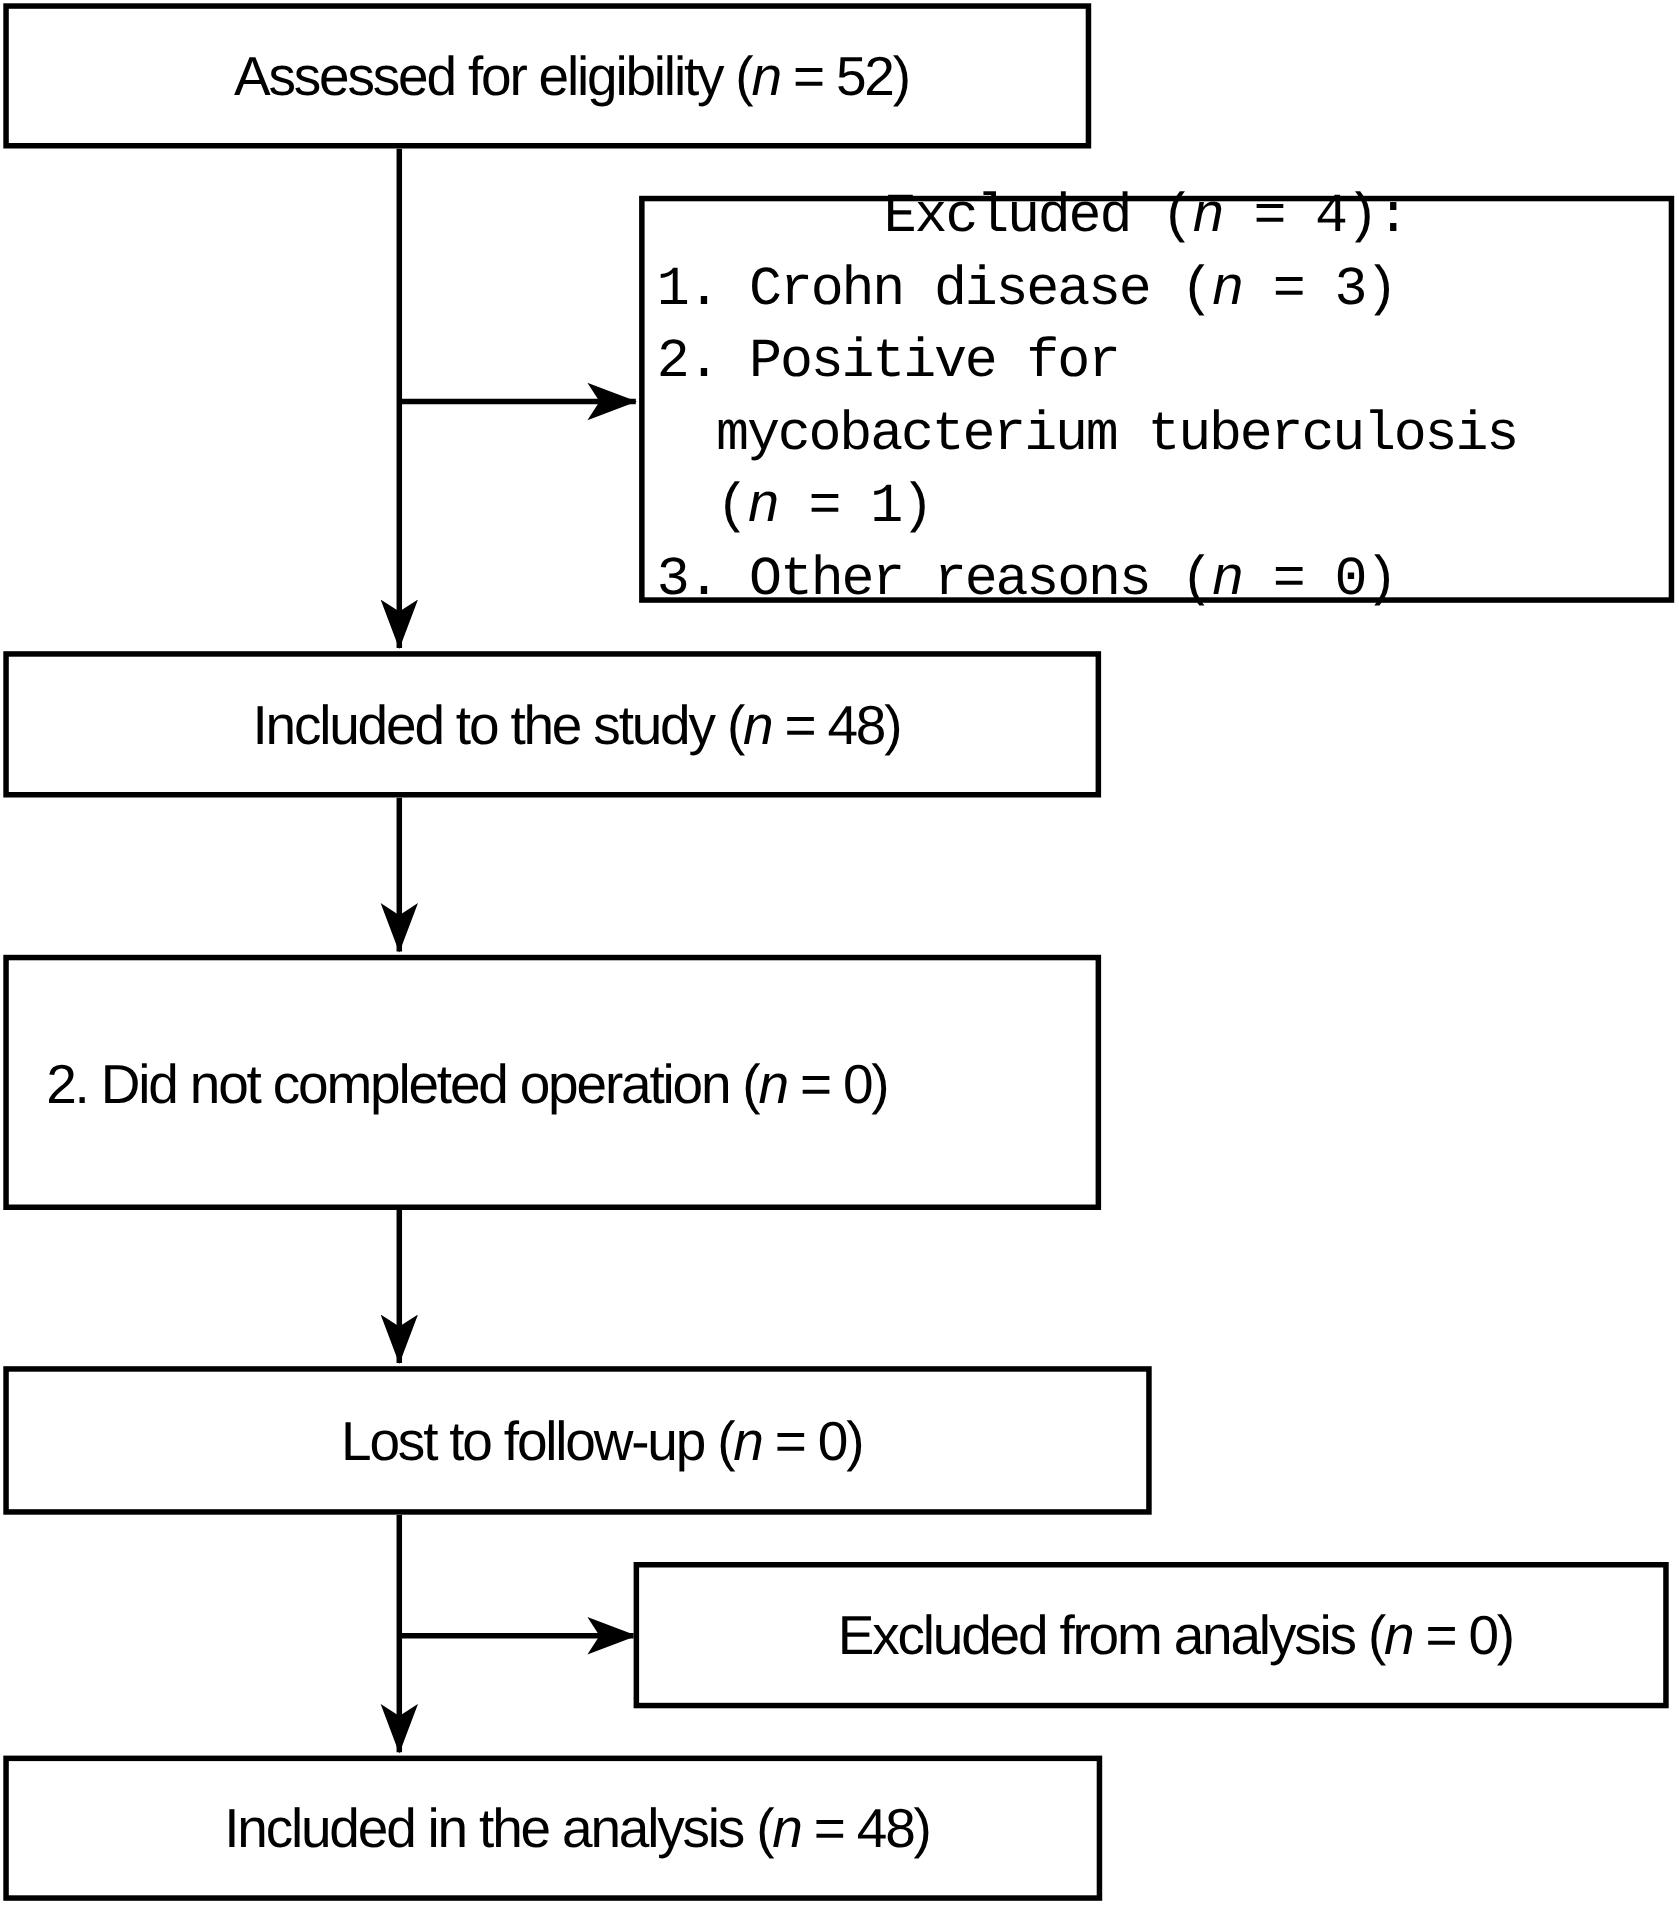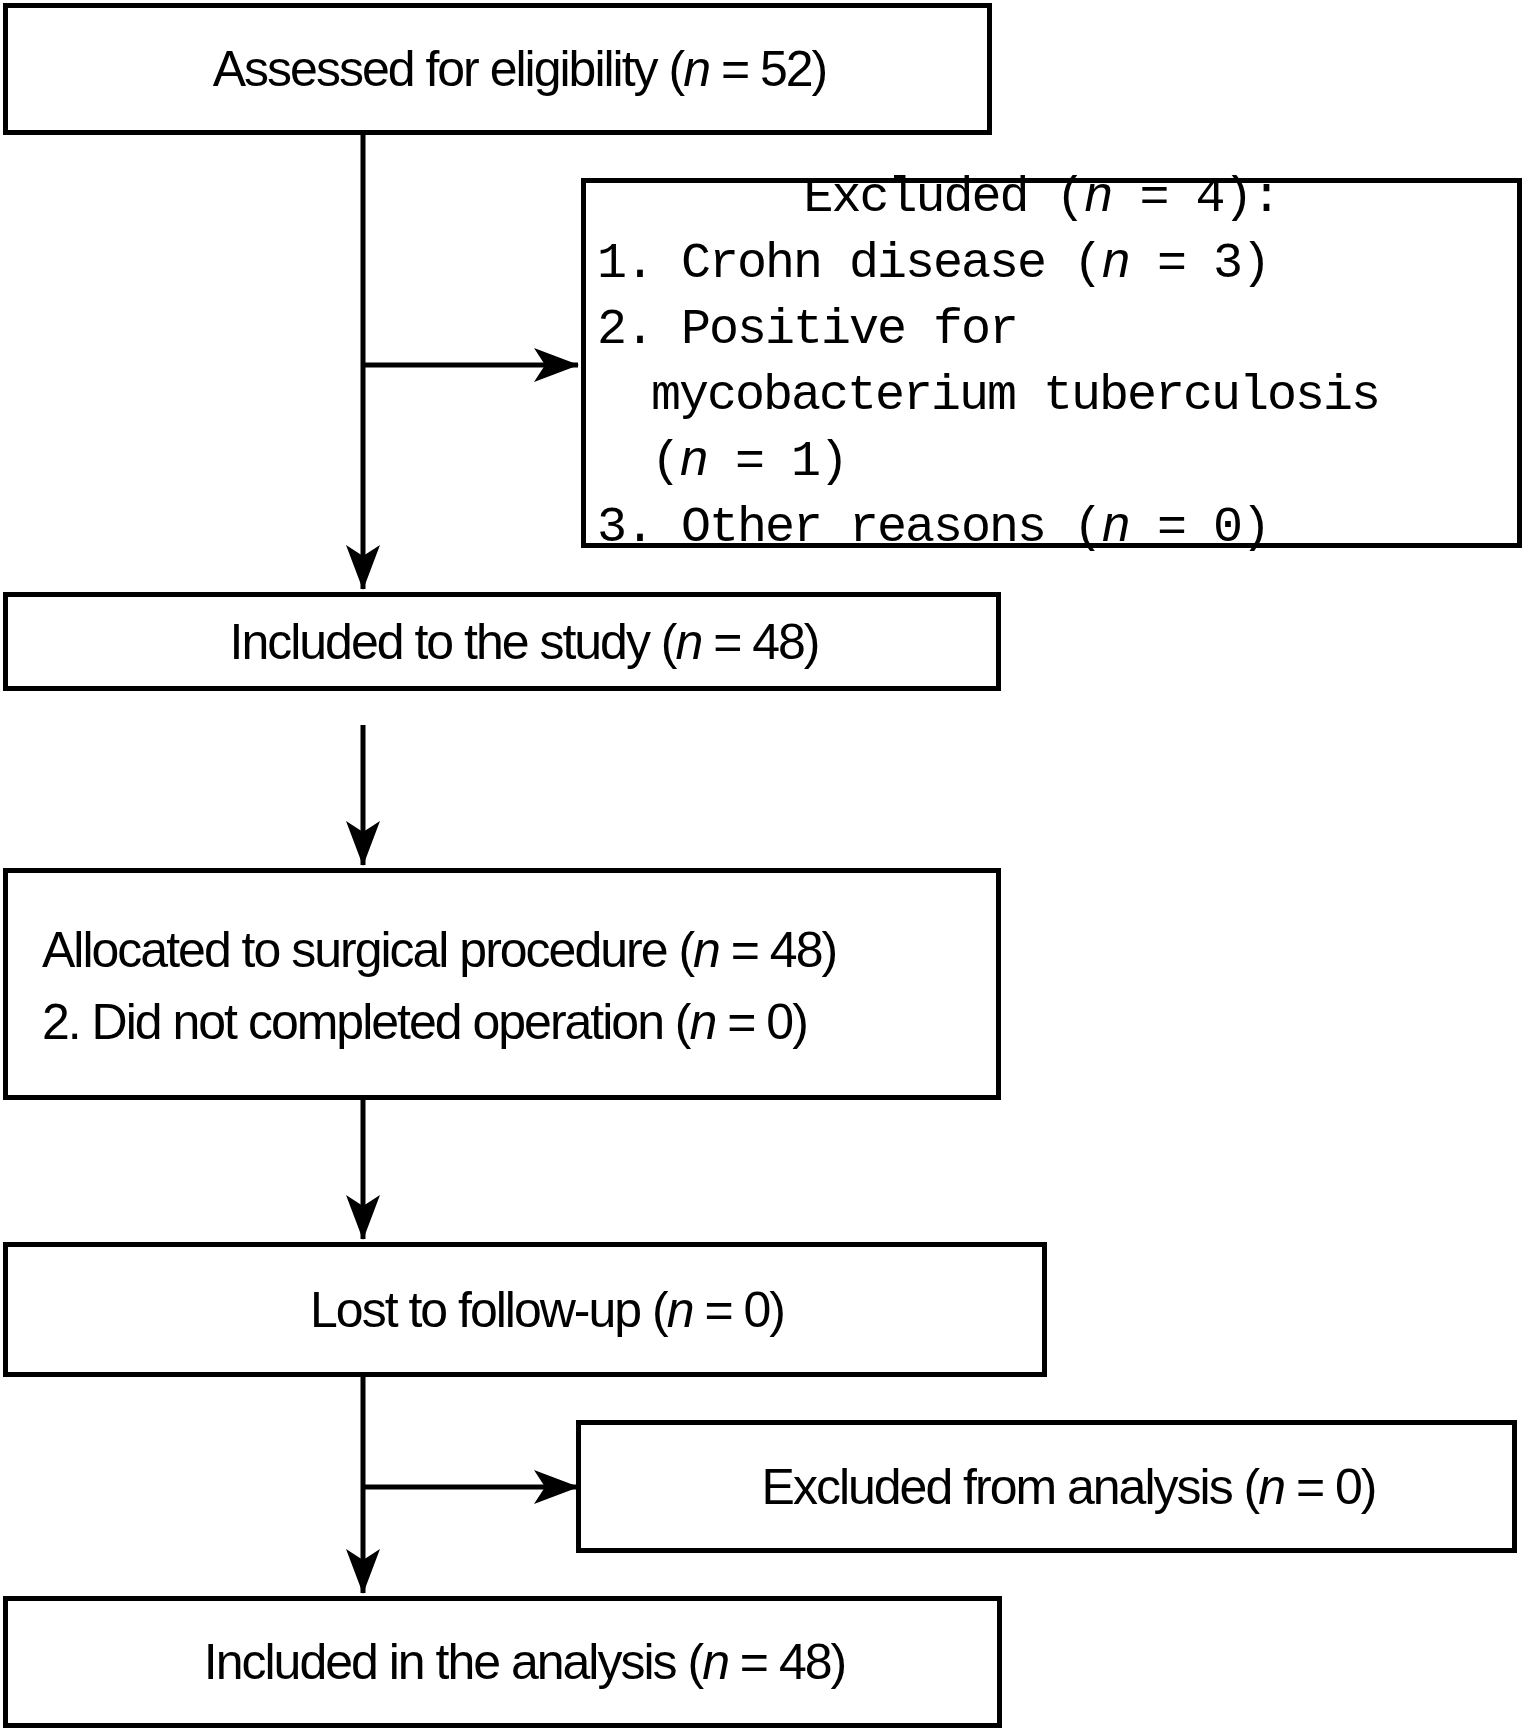--- a/index.html
+++ b/index.html
@@ -23,21 +23,21 @@
     display: flex;
     flex-direction: column;
     justify-content: center;
     padding-left: 44px;
   }
   .box.centered { align-items: center; text-align: center; }
   i { font-style: italic; }
 
   
   .b-assessed  { left: 3px;   top: 3px;    width: 989px; height: 132px; }
-  .b-inclstudy { left: 3px;   top: 592px;  width: 998px; height: 99px; }
+  .b-inclstudy { left: 3px;   top: 592px;  width: 998px; height: 133px; }
   .b-allocated { left: 3px;   top: 868px;  width: 998px; height: 232px;
                  padding: 10px 8px 6px 34px; line-height: 72px; }
   .b-lost      { left: 3px;   top: 1242px; width: 1044px; height: 135px; }
   .b-inclanal  { left: 3px;   top: 1596px; width: 999px; height: 132px; }
 
   
   .b-excluded  { left: 581px; top: 178px;  width: 941px; height: 370px;
                  padding: 8px 20px 8px 0; font-family: Liberation Mono, monospace; }
   .b-exclanal  { left: 576px; top: 1420px; width: 941px; height: 133px; }
 
@@ -72,21 +72,20 @@
     <div class="nb-item">1. Crohn disease (<i>n</i> = 3)</div>
     <div class="nb-item">2. Positive for mycobacterium tuberculosis (<i>n</i> = 1)</div>
     <div class="nb-item">3. Other reasons (<i>n</i> = 0)</div>
   </div>
 
   <div class="box centered b-inclstudy">
     <span>Included to the study (<i>n</i> = 48)</span>
   </div>
 
   <div class="box b-allocated">
-    <div>Allocated to surgical procedure (<i>n</i> = 48)</div>
     <div>2. Did not completed operation (<i>n</i> = 0)</div>
   </div>
 
   <div class="box centered b-lost">
     <span>Lost to follow-up (<i>n</i> = 0)</span>
   </div>
 
   <div class="box centered b-exclanal">
     <span>Excluded from analysis (<i>n</i> = 0)</span>
   </div>

